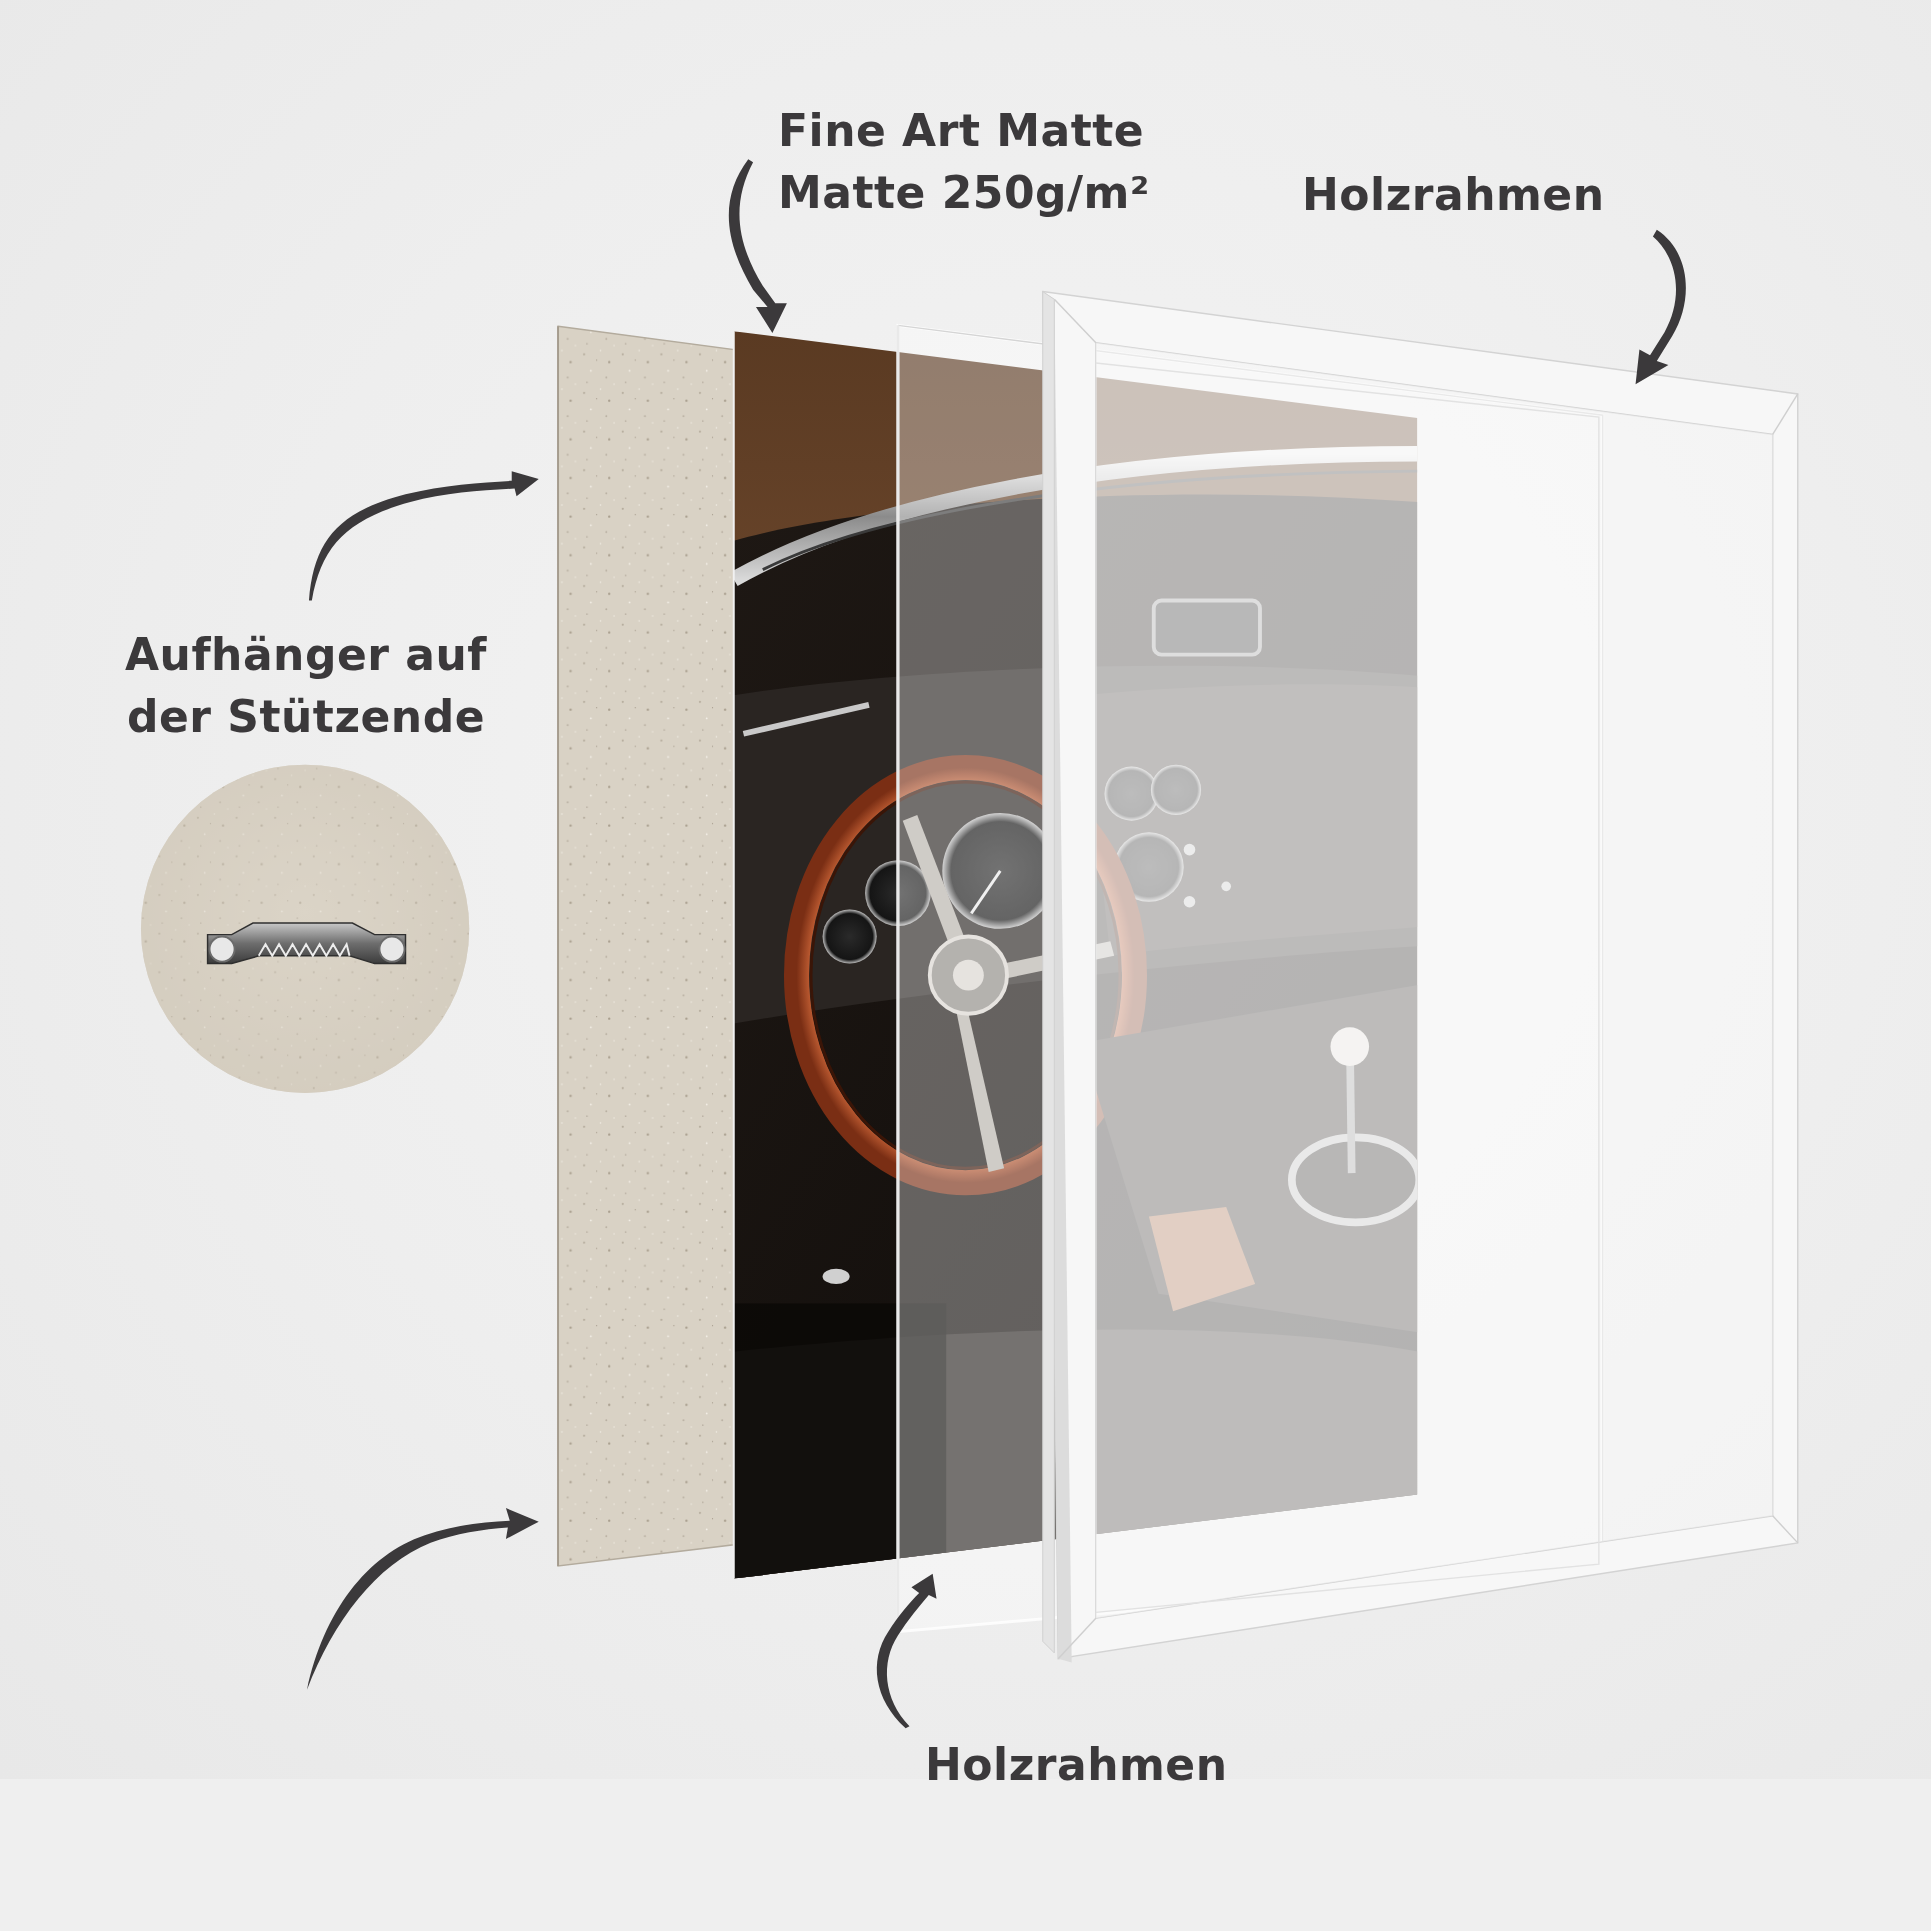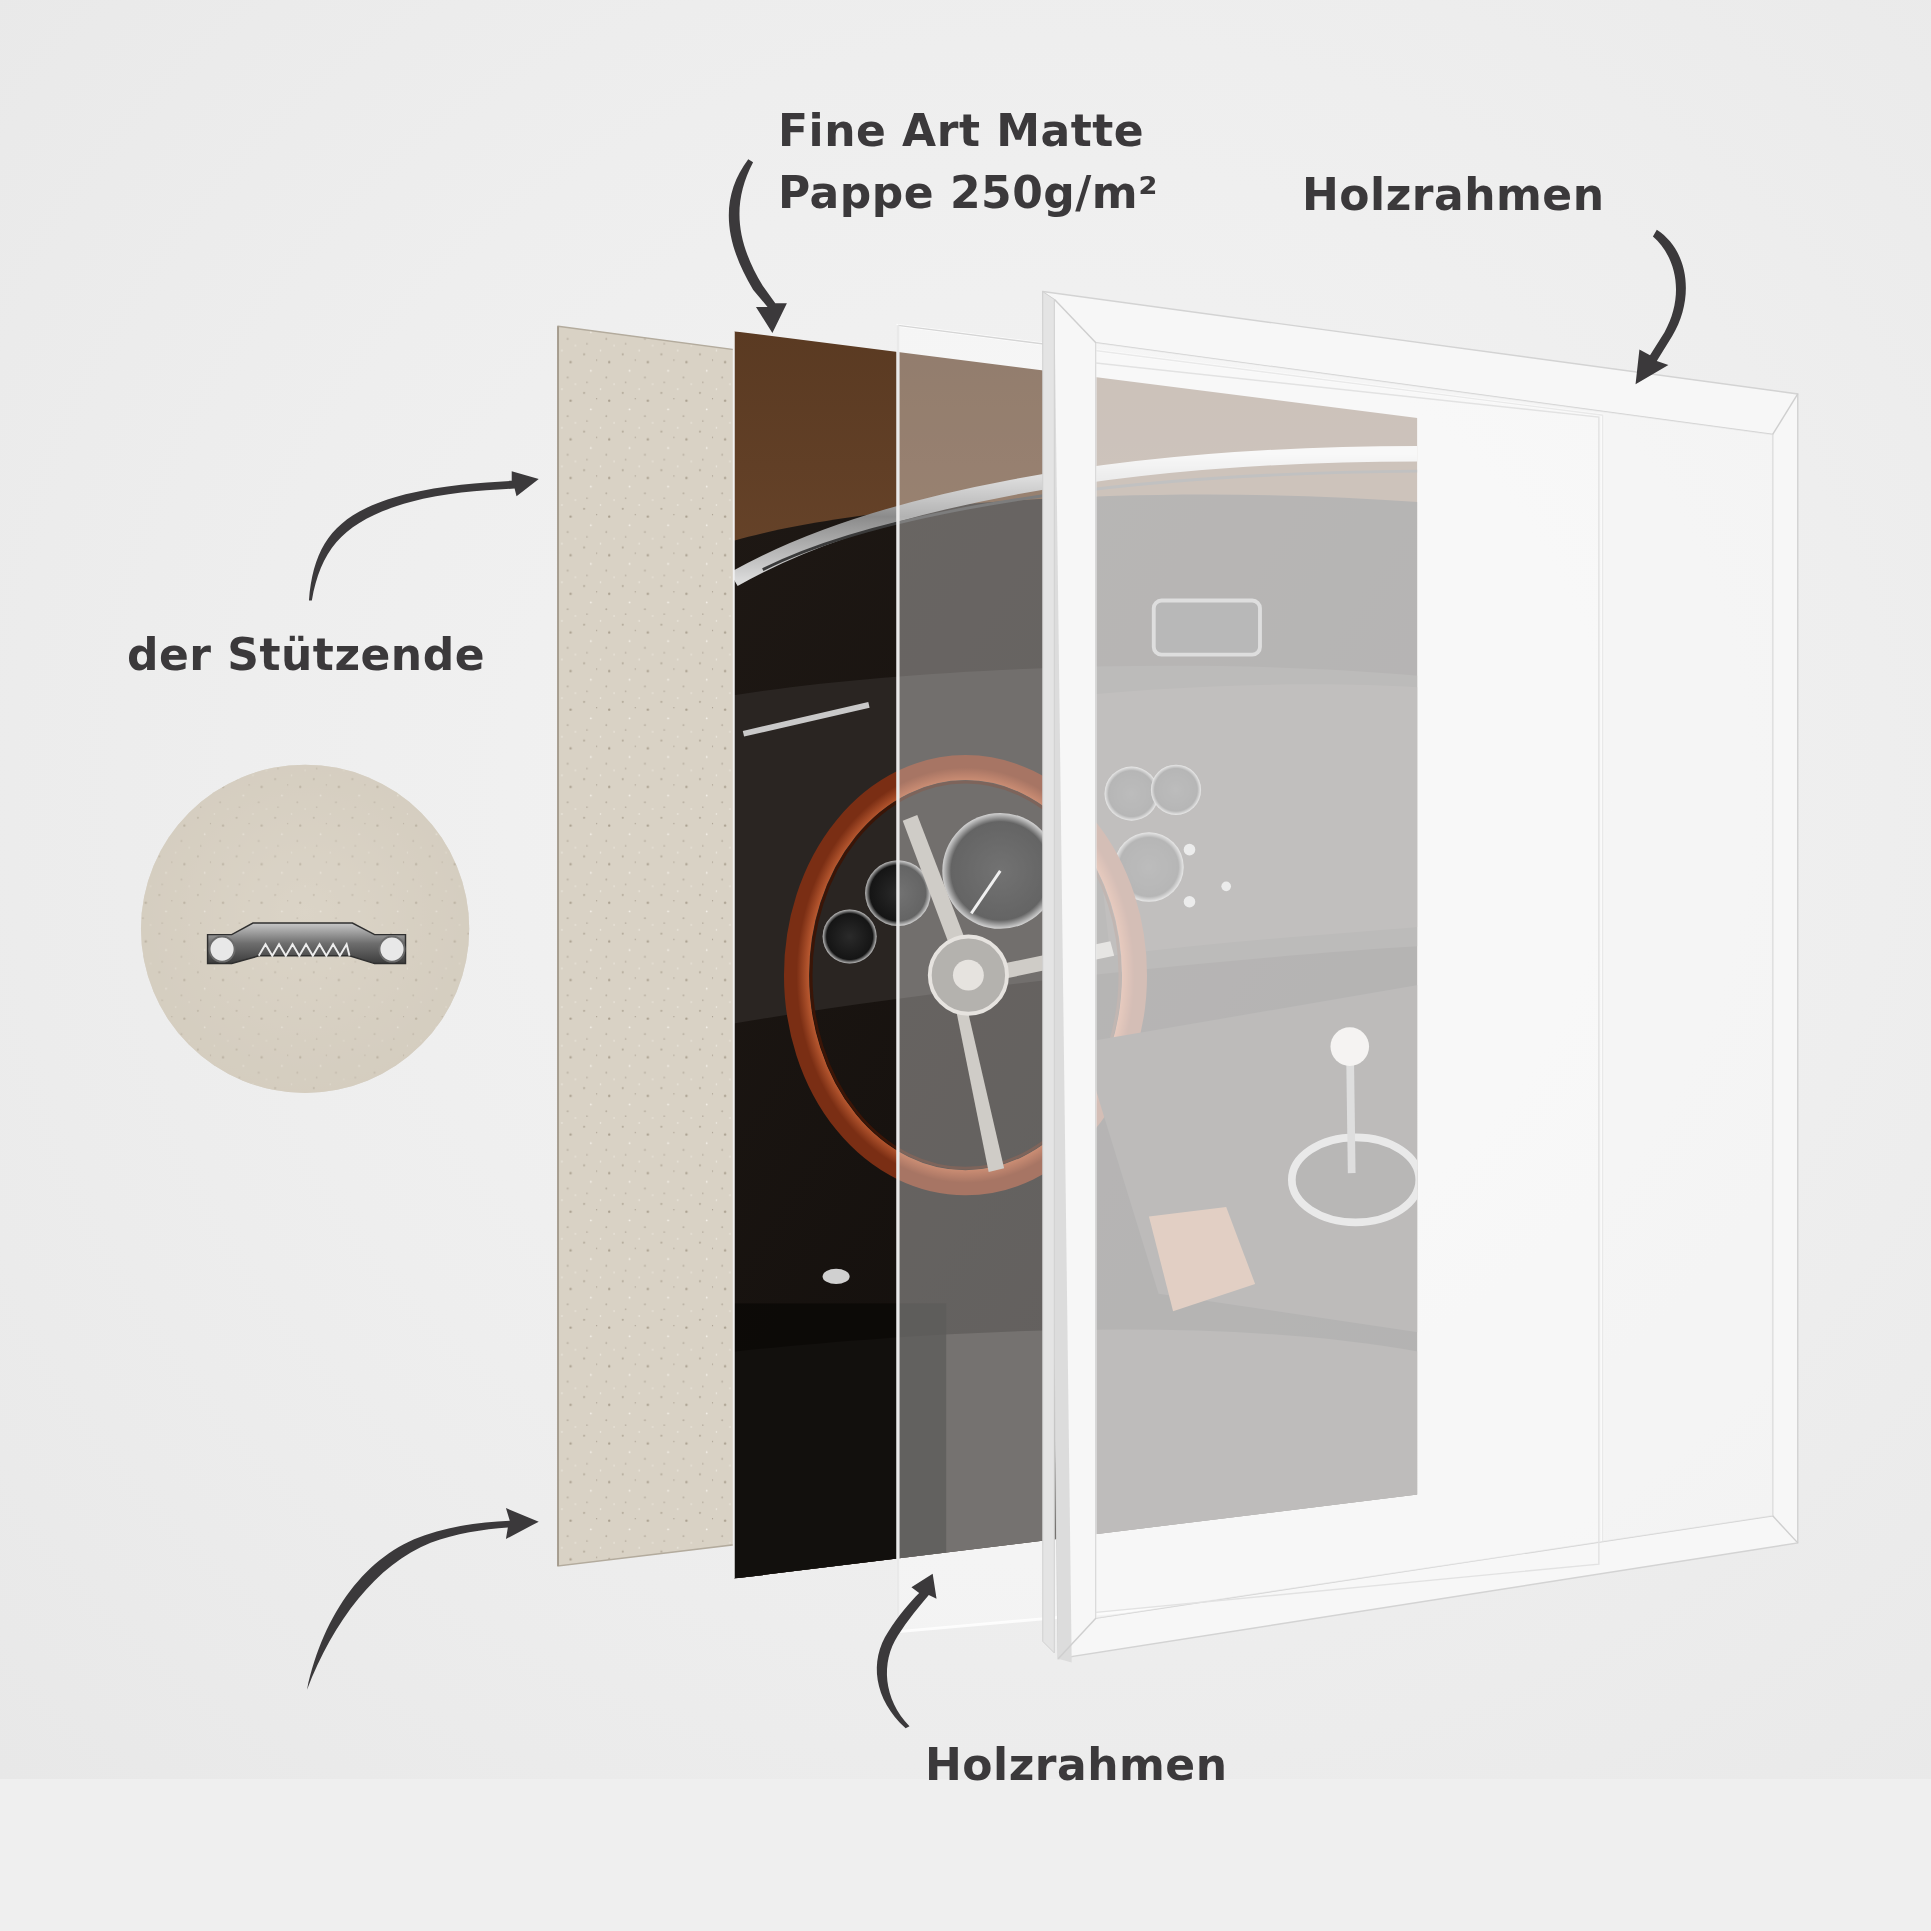--- a/index.html
+++ b/index.html
@@ -205,28 +205,29 @@
       <path d="M320,622 C325,560 350,530 420,512 C460,502 500,500 530,498 L530,488 L558,496 L535,514 L533,506 C500,508 462,510 425,520 C360,538 333,565 323,622 Z"></path>
 
       <path d="M318,1750 C335,1670 380,1610 440,1590 C470,1580 500,1576 528,1575 L524,1562 L558,1576 L524,1594 L526,1582 C500,1584 472,1588 446,1598 C390,1620 345,1680 318,1750 Z"></path>
 
       <path d="M938,1790 C905,1760 900,1720 920,1690 C930,1674 942,1660 952,1650 L944,1644 L966,1630 L970,1656 L962,1652 C952,1664 940,1678 930,1694 C912,1722 915,1760 942,1788 Z"></path>
     </g>
   </svg>
 
   <div id="label-paper" class="label">
     <span class="line">Fine Art Matte</span>
-    <span class="line">Pappe 250g/m²</span>
+    <span class="line">Matte 250g/m²</span>
   </div>
 
   <div id="label-frame" class="label">
     <span class="line">Holzrahmen</span>
   </div>
 
   <div id="label-hanger" class="label center">
+    <span class="line">Aufhänger auf</span>
     <span class="line">der Stützende</span>
   </div>
 
   <div id="label-board" class="label center">
   </div>
 
   <div id="label-acrylic" class="label">
     <span class="line">Holzrahmen</span>
   </div>
 

